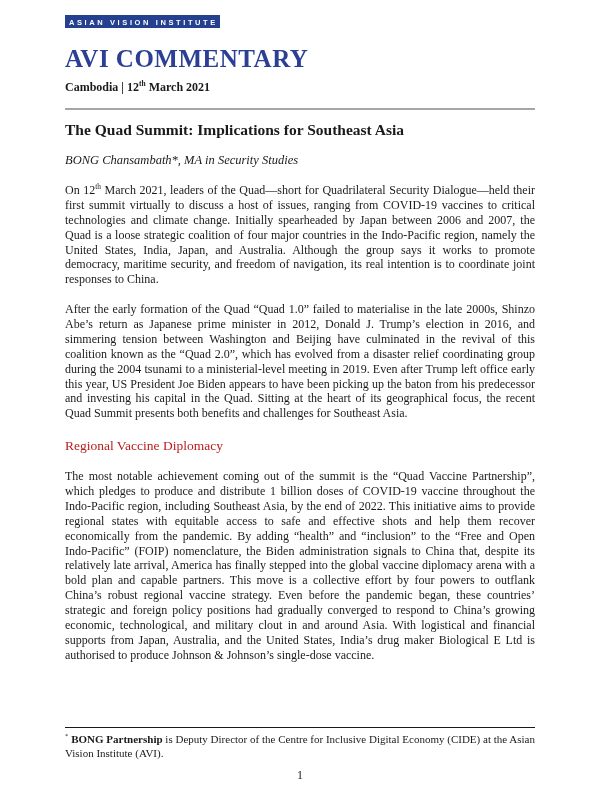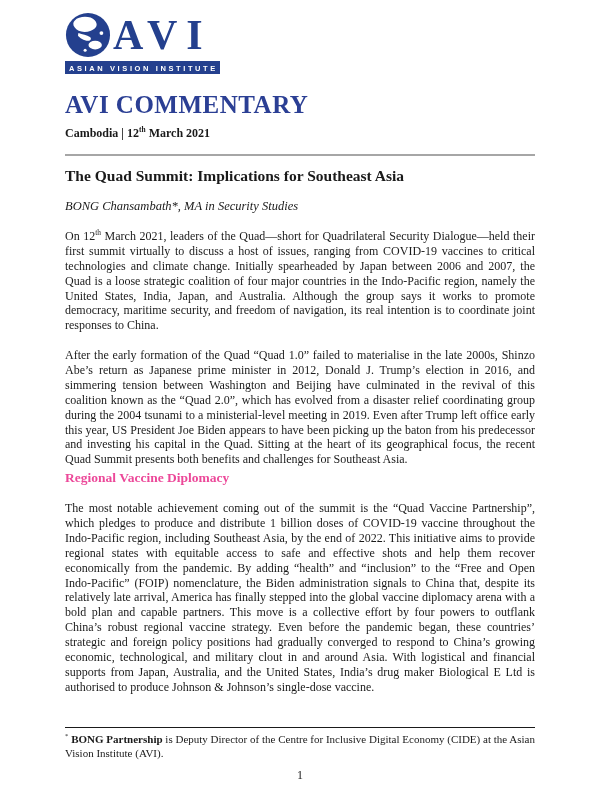--- a/index.html
+++ b/index.html
@@ -65,53 +65,42 @@
   
   .article-title { margin-top: 11px; font-weight: bold; font-size: 15.5px; }
   .byline { margin-top: 14px; font-style: italic; font-size: 12.5px; }
   .para {
     margin-top: 15px;
     font-size: 12px;
     line-height: 1.24;
     text-align: justify;
   }
   .section-heading {
-    margin-top: 3px;
-    font-weight: bold;
+    margin-top: 17px;
+    font-weight: normal;
     font-size: 13.5px;
-    color: #ec4899;
+    color: #b91c1c;
   }
   sup { font-size: 0.62em; line-height: 0; }
 
   
   .footnote-block { position: absolute; left: 65px; right: 65px; top: 727px; }
   .footnote-sep { border: none; border-top: 1.5px solid #1a1a1a; margin: 0 0 4px 0; }
   .footnote-text { font-size: 11px; line-height: 1.3; text-align: justify; }
   .footnote-text b { font-weight: bold; }
   .page-number { position: absolute; left: 0; right: 0; top: 768px; text-align: center; font-size: 12px; }
 </style>
 </head>
 <body>
 
 <div class="page">
   <div class="content">
 
     <div class="header-row">
       <div class="logo-block">
-        <div class="logo-top">
-          <svg class="globe" viewBox="0 0 48 48" aria-hidden="true">
-            <circle cx="24" cy="24" r="23" fill="#24408e"></circle>
-            <path d="M10 9 C15 3.5 27 4 31 8.5 C35 13 33 17 27 19.5 C21 22 13 21 10 16 C8 13 8.5 10.5 10 9 Z" fill="#ffffff"></path>
-            <path d="M14 22 C18 23.5 23 24 26 26 C28 27.5 27 30 24 30 C20 30 15 27 13.5 24.5 Z" fill="#ffffff"></path>
-            <ellipse cx="31.5" cy="34.5" rx="7" ry="4.5" fill="#ffffff"></ellipse>
-            <circle cx="38" cy="22" r="2" fill="#ffffff"></circle>
-            <circle cx="21" cy="40" r="1.6" fill="#ffffff"></circle>
-          </svg>
-          <span class="logo-acronym">AVI</span>
-        </div>
         <div class="logo-bar">ASIAN VISION INSTITUTE</div>
       </div>
     </div>
 
     <div class="publication-title">AVI COMMENTARY</div>
 
     <div class="dateline"><span>Cambodia | 12</span><sup>th</sup><span> March 2021</span></div>
 
     <hr class="divider">
 

